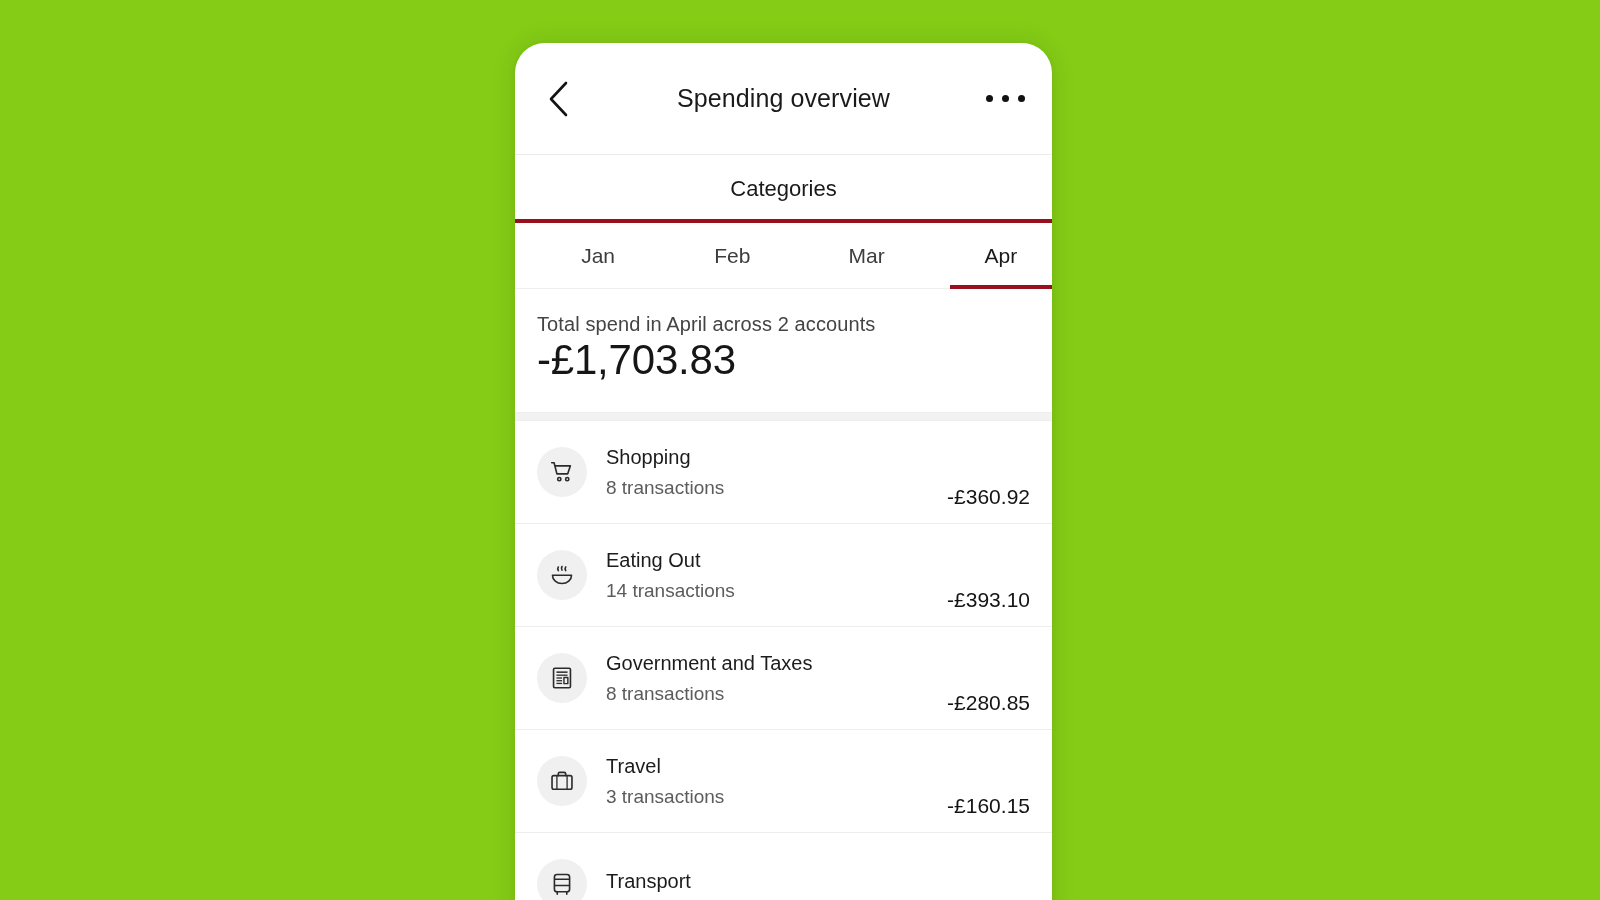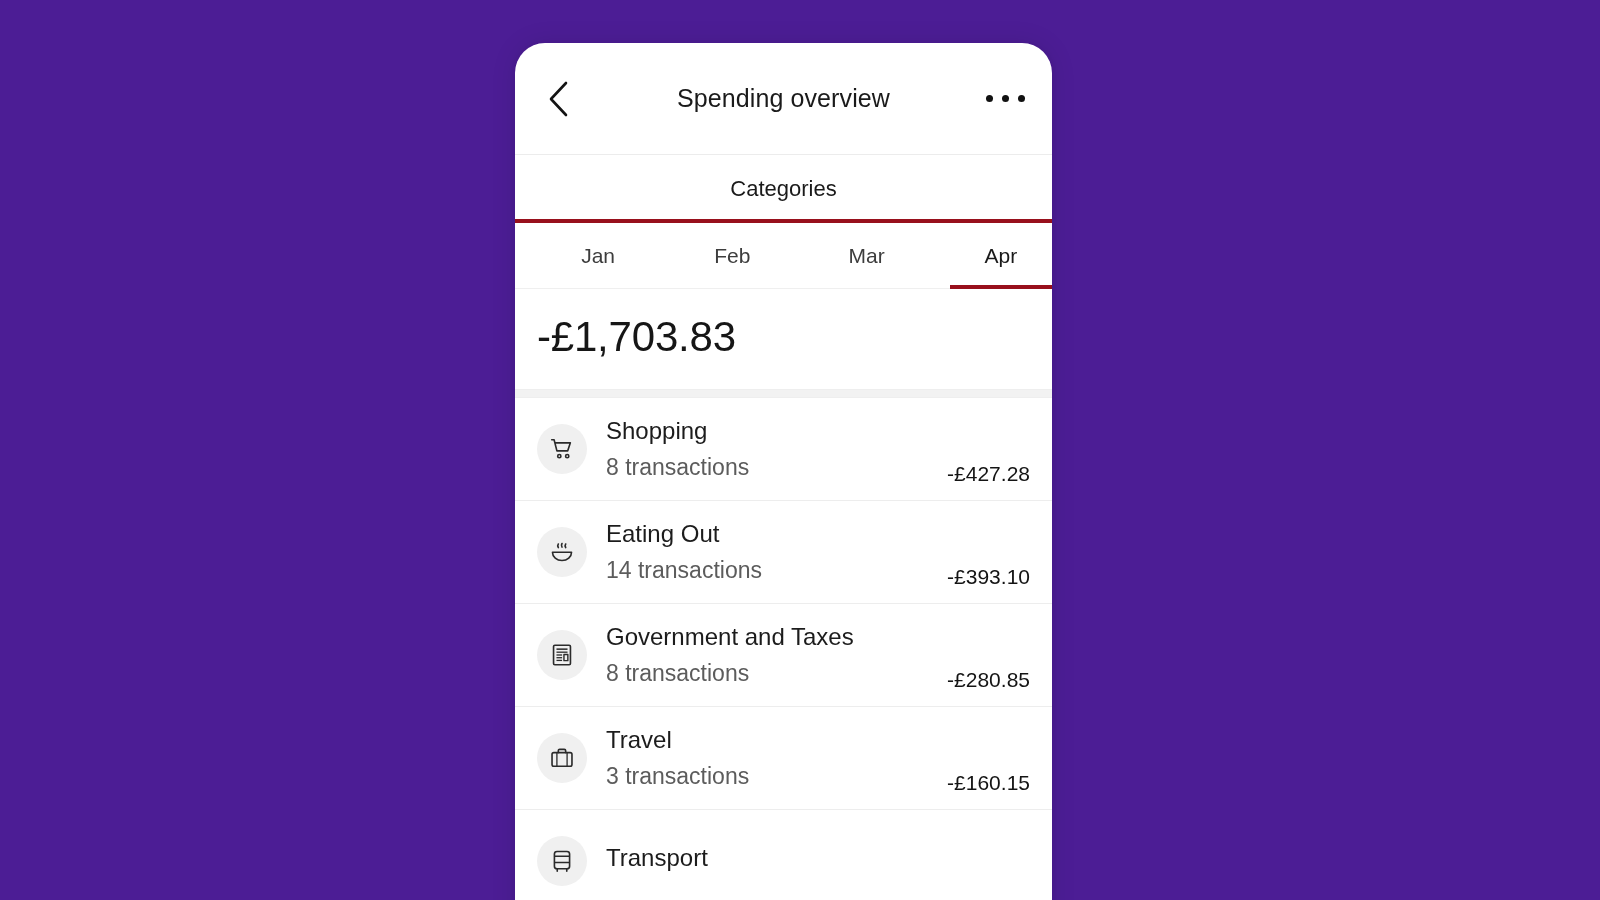--- a/index.html
+++ b/index.html
@@ -173,44 +173,44 @@
     align-items: center;
     justify-content: center;
     margin-right: 19px;
   }
   .cat-icon svg { display: block; }
   .cat-text {
     flex: 1 1 auto;
     min-width: 0;
   }
   .cat-name {
-    font-size: 24px;
+    font-size: 20px;
     color: #1c1c1c;
     line-height: 1.35;
   }
   .cat-count {
     margin-top: 5px;
-    font-size: 23px;
+    font-size: 19px;
     color: #5c5c5c;
     line-height: 1.3;
   }
   .cat-amount {
     flex: 0 0 auto;
     align-self: flex-end;
     padding-bottom: 14px;
     font-size: 21px;
     color: #141414;
     text-align: right;
     white-space: nowrap;
   }
 </style>
 </head>
 <body>
 
-<div id="stage" style="background: #4c1d95;">
+<div id="stage" style="background: #84cc16;">
 
   <div id="phone">
 
     <div class="appbar">
 
       <div class="back-btn">
         <span>
           <svg width="26" height="40" viewBox="0 0 26 40" fill="none" stroke="#141414" stroke-width="2.6" stroke-linecap="round" stroke-linejoin="round">
             <polyline points="20,4 5,20 20,36"></polyline>
           </svg>
@@ -242,40 +242,41 @@
       </div>
       <div class="tab-month">
         <span>Mar</span>
       </div>
       <div class="tab-month active">
         <span>Apr</span>
       </div>
     </div>
 
     <div class="summary">
+      <div class="summary-label">Total spend in April across 2 accounts</div>
       <div class="summary-amount">-£1,703.83</div>
     </div>
 
     <div class="section-gap"></div>
 
     <div class="cat-list">
 
       <div class="cat-row">
         <div class="cat-icon">
           <svg width="26" height="26" viewBox="0 0 24 24" fill="none" stroke="#2b2b2b" stroke-width="1.5" stroke-linecap="round" stroke-linejoin="round">
             <path d="M2.5 3.5h2.2l2.6 10.2h10l2.4-7.4H6.2"></path>
             <circle cx="9.5" cy="18.6" r="1.5"></circle>
             <circle cx="16.8" cy="18.6" r="1.5"></circle>
           </svg>
         </div>
         <div class="cat-text">
           <div class="cat-name">Shopping</div>
           <div class="cat-count">8 transactions</div>
         </div>
-        <div class="cat-amount">-£427.28</div>
+        <div class="cat-amount">-£360.92</div>
       </div>
 
       <div class="cat-row">
         <div class="cat-icon">
           <svg width="26" height="26" viewBox="0 0 24 24" fill="none" stroke="#2b2b2b" stroke-width="1.5" stroke-linecap="round" stroke-linejoin="round">
             <path d="M3.2 12.2h17.6c0 4.3-3.9 7.6-8.8 7.6s-8.8-3.3-8.8-7.6z"></path>
             <path d="M8.6 4.6c-.7 1.1-.7 2.2 0 3.3"></path>
             <path d="M12 4.2c-.7 1.1-.7 2.2 0 3.3"></path>
             <path d="M15.4 4.6c-.7 1.1-.7 2.2 0 3.3"></path>
           </svg>

